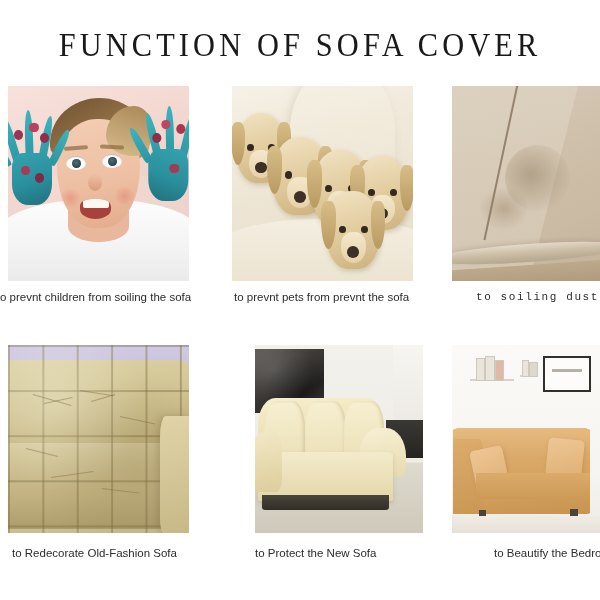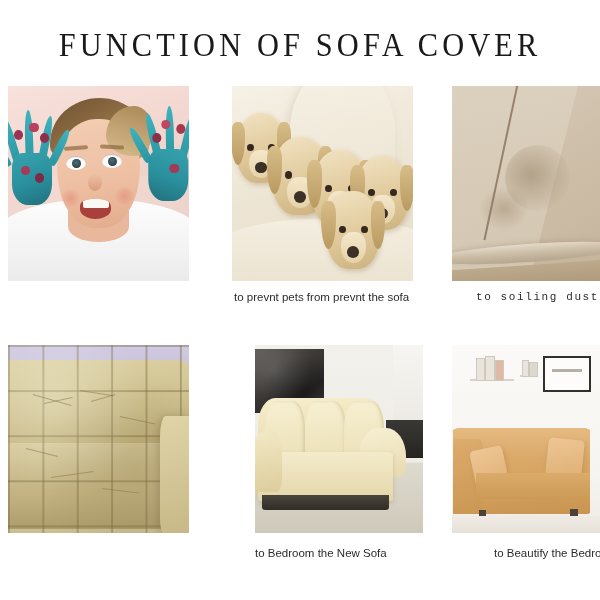--- a/index.html
+++ b/index.html
@@ -452,20 +452,21 @@
         <div class="fin" style="left:61%; transform:rotate(14deg);  height:55%;"></div>
         <div class="fin" style="left:79%; transform:rotate(29deg);  height:43%;"></div>
         <div class="palm"></div>
         <div class="blob" style="left:20%; top:12%; background:#a8374f;"></div>
         <div class="blob" style="left:48%; top:7%;  background:#bd4763;"></div>
         <div class="blob" style="left:64%; top:22%; background:#8c2f4a;"></div>
         <div class="blob" style="left:32%; top:56%; background:#a43a58;"></div>
       </div>
     </div>
   </div>
+  <div class="caption" style="left:0px; top:290px;">o prevnt children from soiling the sofa</div>
 
   <div class="cell" style="left:232px; top:86px; width:181px; height:195px;">
     <div class="scene">
       <div class="c2-bg"></div>
       <div class="c2-cushion"></div>
       <div class="c2-seat"></div>
 
       <div class="pup" style="left:2%;  top:14%; width:28%; height:36%;">
         <div class="body"></div>
           <div class="ear earL"></div>
@@ -539,39 +540,40 @@
       <div class="crack" style="left:14%; top:26%; width:22%; transform:rotate(16deg);"></div>
       <div class="crack" style="left:20%; top:31%; width:16%; transform:rotate(-12deg);"></div>
       <div class="crack" style="left:40%; top:24%; width:19%; transform:rotate(9deg);"></div>
       <div class="crack" style="left:46%; top:30%; width:14%; transform:rotate(-16deg);"></div>
       <div class="crack" style="left:62%; top:38%; width:20%; transform:rotate(12deg);"></div>
       <div class="crack" style="left:24%; top:70%; width:24%; transform:rotate(-8deg);"></div>
       <div class="crack" style="left:52%; top:76%; width:21%; transform:rotate(7deg);"></div>
       <div class="crack" style="left:10%; top:55%; width:18%; transform:rotate(14deg);"></div>
     </div>
   </div>
+  <div class="caption" style="left:12px; top:546px;">to Redecorate  Old-Fashion Sofa</div>
 
   <div class="cell" style="left:255px; top:345px; width:168px; height:188px;">
     <div class="scene">
       <div class="c5-bg"></div>
       <div class="c5-art"></div>
       <div class="c5-wallR"></div>
       <div class="c5-floor"></div>
       <div class="c5-dark"></div>
       <div class="c5-backrest"></div>
       <div class="c5-cush" style="left:6%;"></div>
       <div class="c5-cush" style="left:30%;"></div>
       <div class="c5-cush" style="left:53%;"></div>
       <div class="c5-armR"></div>
       <div class="c5-seat"></div>
       <div class="c5-armL"></div>
       <div class="c5-base"></div>
     </div>
   </div>
-  <div class="caption" style="left:255px; top:546px;">to Bedroom the New Sofa</div>
+  <div class="caption" style="left:255px; top:546px;">to Protect the New Sofa</div>
 
   <div class="cell" style="left:452px; top:345px; width:148px; height:188px;">
     <div class="scene">
       <div class="c6-bg"></div>
       <div class="c6-shelf" style="left:12%; top:18%; width:30%;"></div>
       <div class="c6-shelf" style="left:46%; top:16%; width:12%;"></div>
       <div class="c6-book" style="left:16%; top:7%;  width:5%;  height:11%;"></div>
       <div class="c6-book" style="left:22%; top:6%;  width:6%;  height:12%;"></div>
       <div class="c6-book" style="left:29%; top:8%;  width:5%;  height:10%; background:#e0b9a6;"></div>
       <div class="c6-book" style="left:47%; top:8%;  width:4%;  height:8%;"></div>

